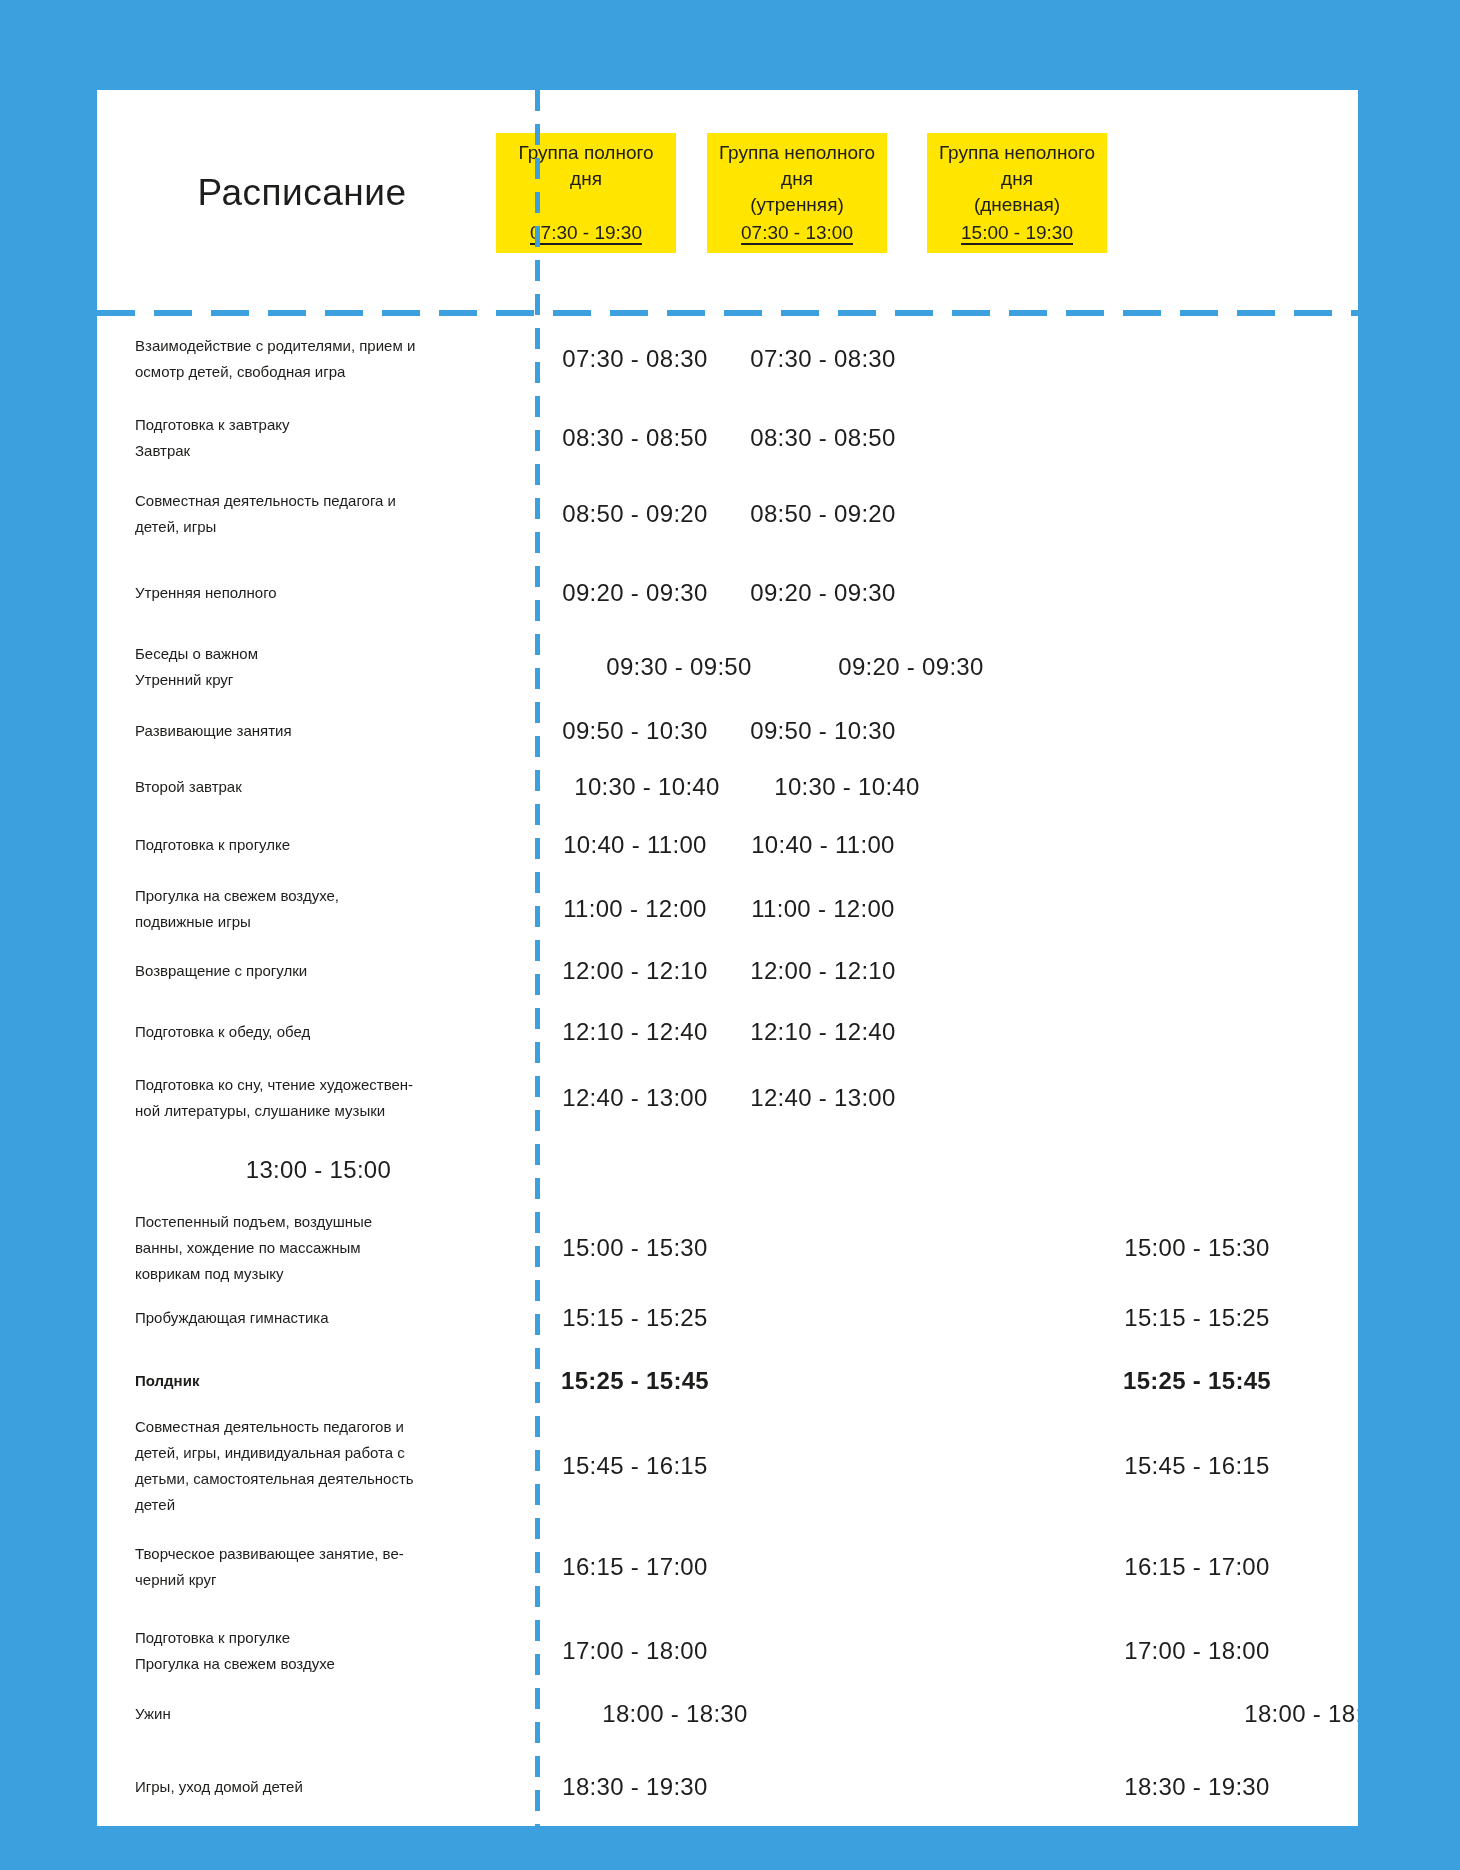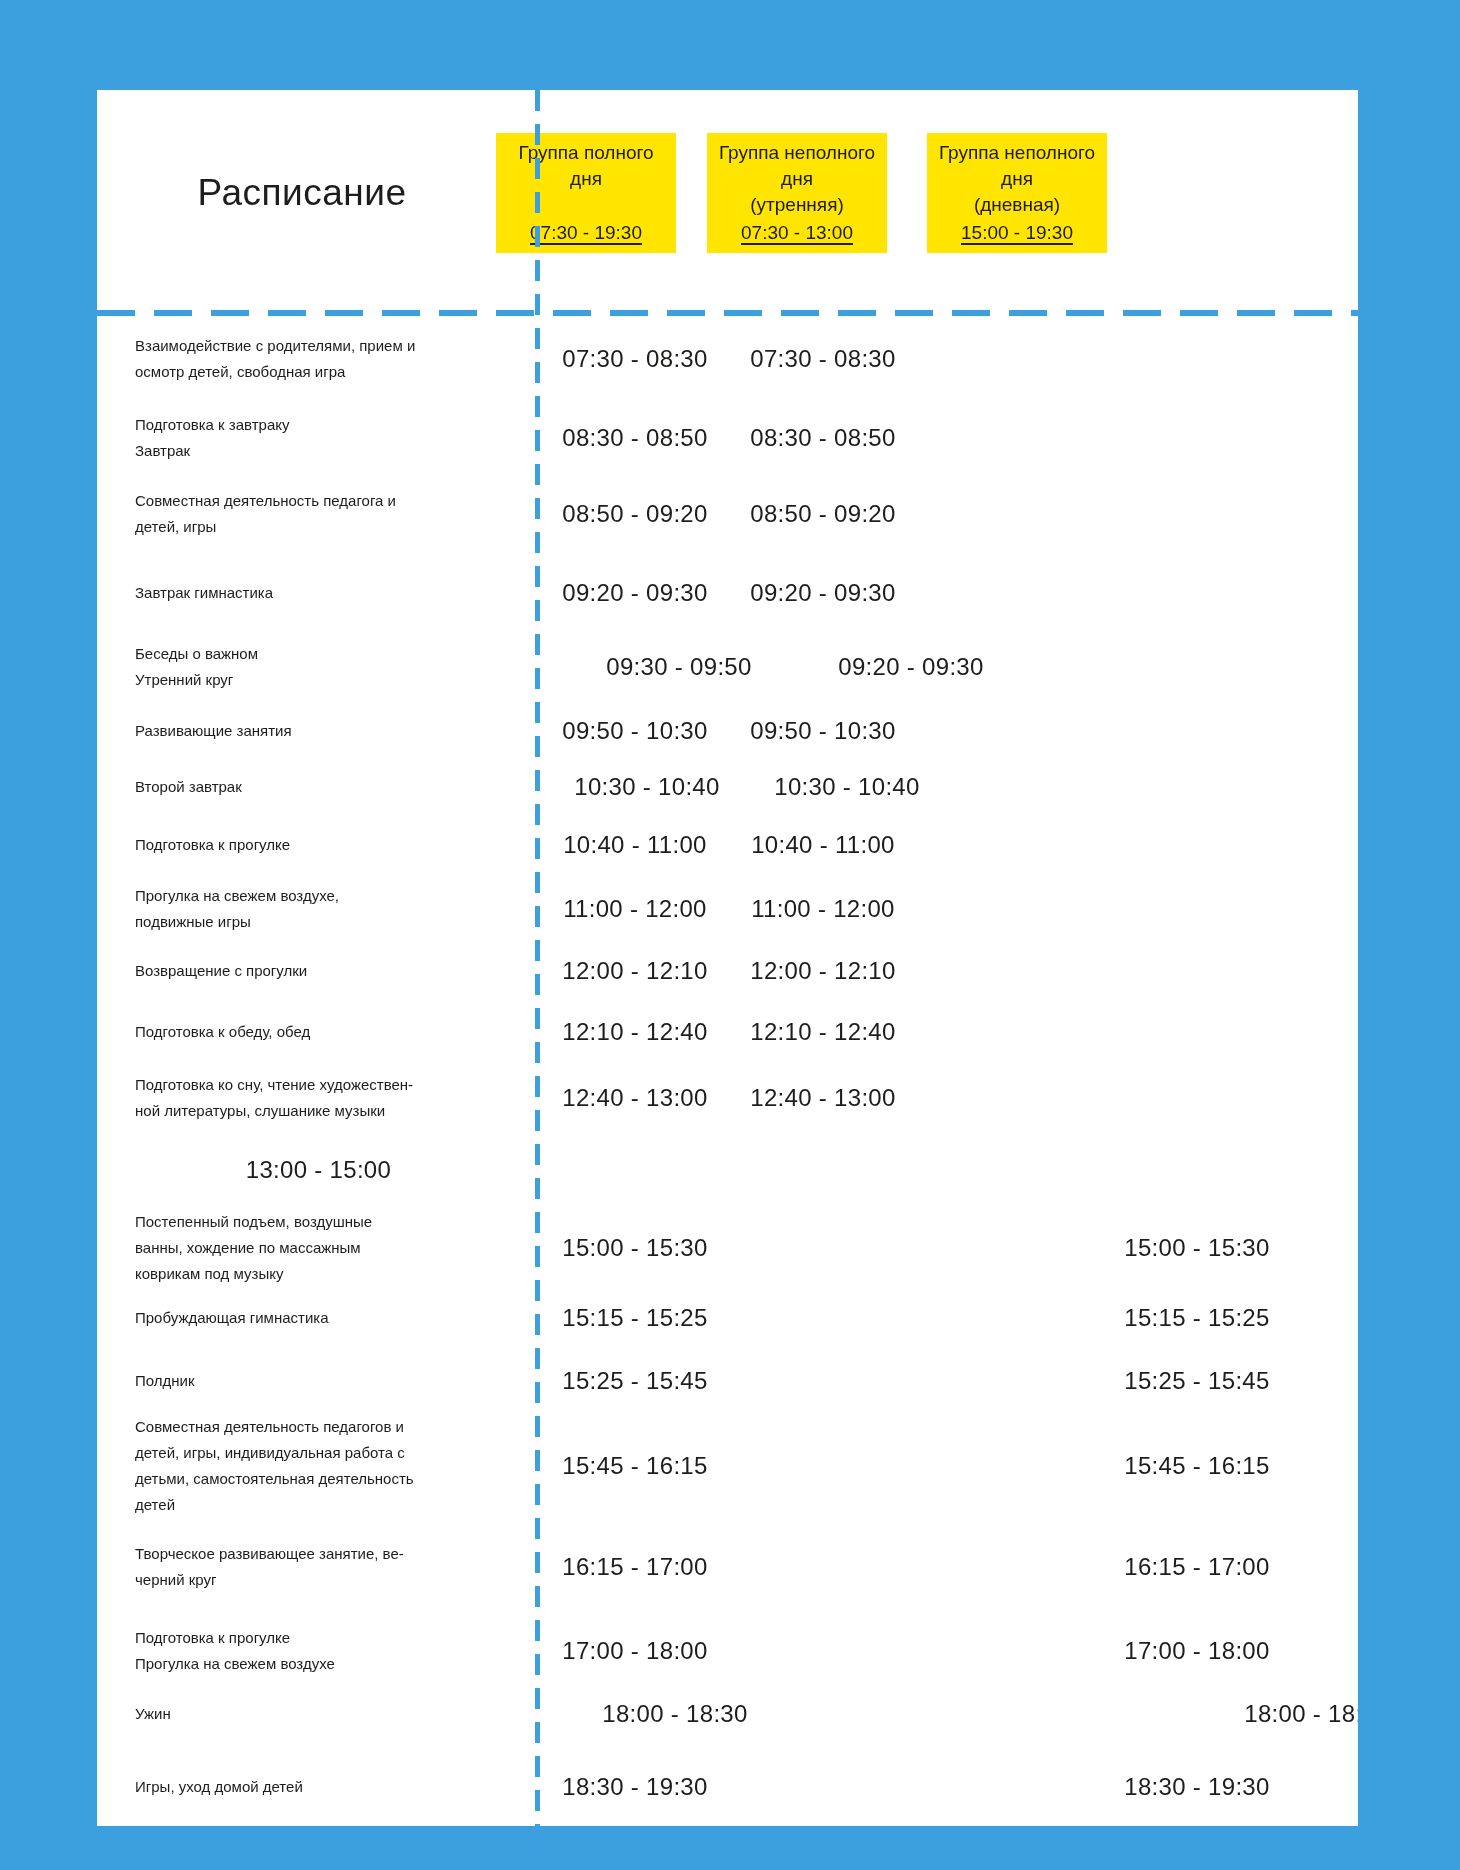--- a/index.html
+++ b/index.html
@@ -159,21 +159,21 @@
 
   <div class="row" style="min-height: 80px;">
     <div class="cell label">Совместная деятельность педагога и
 детей, игры</div>
     <div class="cell time full">08:50 - 09:20</div>
     <div class="cell time morning">08:50 - 09:20</div>
     <div class="cell time day"></div>
   </div>
 
   <div class="row" style="min-height: 78px;">
-    <div class="cell label">Завтрак гимнастика</div>
+    <div class="cell label">Утренняя неполного</div>
     <div class="cell time full">09:20 - 09:30</div>
     <div class="cell time morning">09:20 - 09:30</div>
     <div class="cell time day"></div>
   </div>
 
   <div class="row" style="min-height: 70px; gap: 44px;">
     <div class="cell label">Беседы о важном
 Утренний круг</div>
     <div class="cell time full">09:30 - 09:50</div>
     <div class="cell time morning">09:20 - 09:30</div>
@@ -246,21 +246,21 @@
     <div class="cell time day">15:00 - 15:30</div>
   </div>
 
   <div class="row" style="min-height: 60px;">
     <div class="cell label">Пробуждающая гимнастика</div>
     <div class="cell time full">15:15 - 15:25</div>
     <div class="cell time morning"></div>
     <div class="cell time day">15:15 - 15:25</div>
   </div>
 
-  <div class="row" style="min-height: 66px;">
+  <div class="row" style="min-height: 66px; font-weight: bold;">
     <div class="cell label">Полдник</div>
     <div class="cell time full">15:25 - 15:45</div>
     <div class="cell time morning"></div>
     <div class="cell time day">15:25 - 15:45</div>
   </div>
 
   <div class="row" style="min-height: 103px;">
     <div class="cell label">Совместная деятельность педагогов и
 детей, игры, индивидуальная работа с
 детьми, самостоятельная деятельность

